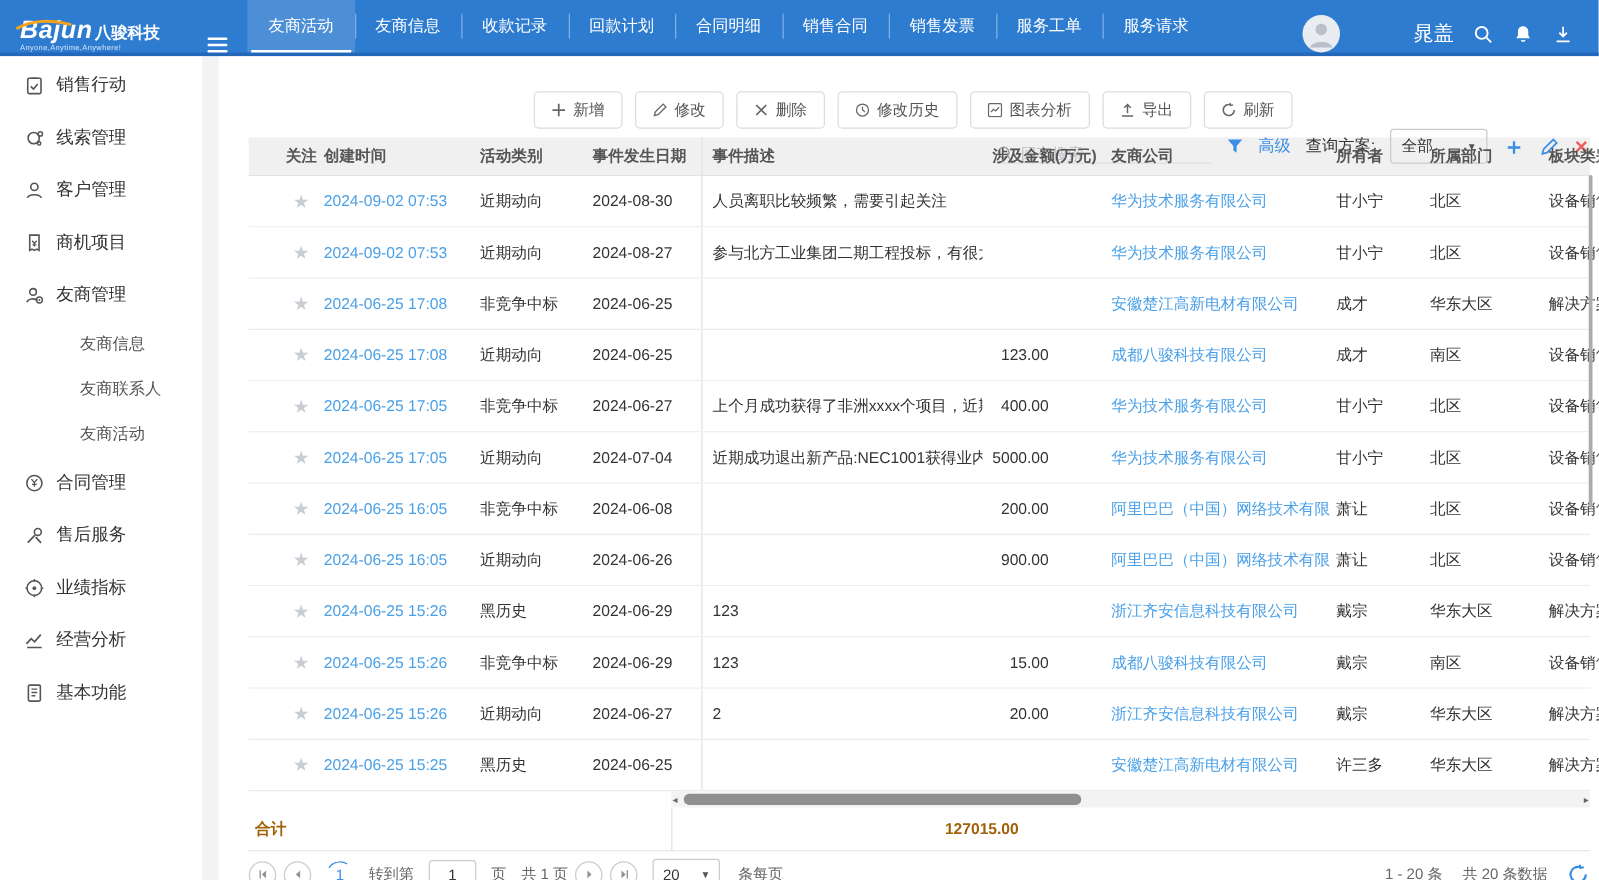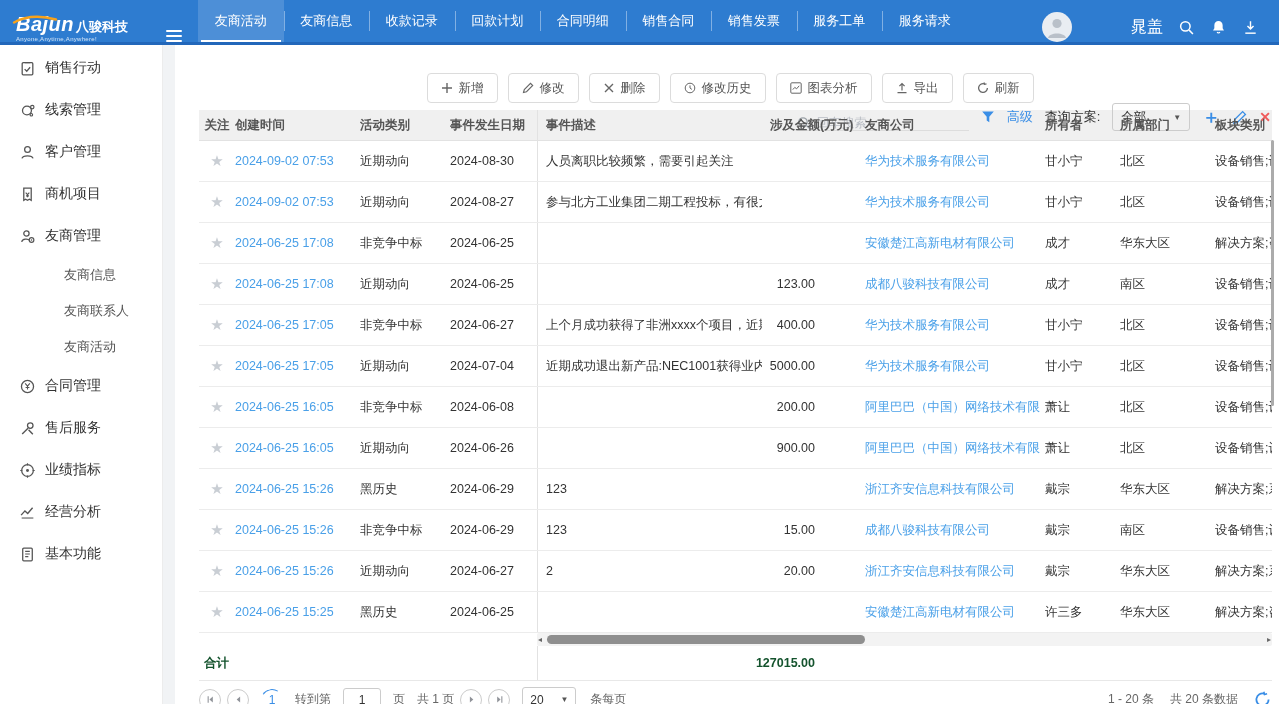--- a/index.html
+++ b/index.html
@@ -59,21 +59,21 @@
   .q-add{color:var(--accent);font-size:18px;font-weight:bold;cursor:pointer;line-height:1;}
   .q-edit{display:flex;width:15px;height:15px;color:var(--accent);cursor:pointer;}
   .q-del{color:var(--danger);font-size:14px;font-weight:bold;cursor:pointer;line-height:1;}
   
   .table{margin:7px 0 0 24px;width:1073px;}
   .thead{display:flex;height:30px;background:#f0f0f0;border-bottom:1px solid #e2e2e2;
          font-weight:bold;color:#555;font-size:12.5px;}
   .thead>div,.trow>div{flex:none;box-sizing:border-box;display:flex;align-items:center;height:100%;
          white-space:nowrap;overflow:hidden;}
   .trow{display:flex;height:40px;border-bottom:1px solid #ececec;font-size:12.5px;color:#333;background:#fff;}
-  .w-star{width:36px;justify-content:center;}
+  .w-star{width:36px;justify-content:center;margin-left:24px;}
   .w-created{width:125px;}
   .w-cat{width:90px;}
   .w-date{width:87px;}
   .w-desc{width:225px;padding-left:8px;border-left:1px solid #e2e2e2;}
   .w-amount{width:53px;}
   .thead .w-amount{overflow:visible;padding-left:8px;}
   .w-company{width:225px;padding-left:50px;}
   .w-owner{width:75px;padding-left:5px;}
   .w-dept{width:95px;padding-left:5px;}
   .w-seg{width:62px;padding-left:5px;}
@@ -82,21 +82,21 @@
   .star{color:#c9ced4;font-size:15px;cursor:pointer;}
   .lnk{color:var(--link);cursor:pointer;}
   
   .hscroll-row{display:flex;height:13px;}
   .hs-spacer{width:338px;}
   .hs-track{position:relative;flex:1;background:#f3f3f3;border-radius:2px;}
   .hs-thumb{position:absolute;left:10px;top:2px;width:318px;height:9px;border-radius:5px;background:#8f8f8f;cursor:pointer;}
   .hs-arrow{position:absolute;top:0;height:13px;display:flex;align-items:center;font-size:8px;color:#666;}
   .hs-arrow.left{left:1px;}  .hs-arrow.right{right:1px;}
   
-  .total-row{display:flex;height:34px;border-bottom:1px solid #e8e8e8;font-weight:bold;font-size:12.5px;color:#14532d;}
+  .total-row{display:flex;height:34px;border-bottom:1px solid #e8e8e8;font-weight:bold;font-size:12.5px;color:#a16207;}
   .total-row>div{box-sizing:border-box;display:flex;align-items:center;height:100%;}
   .t-left{width:338px;padding-left:5px;}
   .t-desc{width:225px;border-left:1px solid #e2e2e2;}
   .t-amount{width:53px;}
   
   .pagination{height:37px;display:flex;align-items:center;padding:0 8px 0 24px;font-size:12px;color:#666;}
   .pg-btn{width:22px;height:22px;border:1px solid #ccc;border-radius:50%;background:#fff;display:flex;
           align-items:center;justify-content:center;margin-right:6px;cursor:pointer;flex:none;box-sizing:border-box;}
   .pg-btn svg{width:9px;height:9px;display:block;}
   .cur-page{width:22px;height:22px;border-radius:50%;color:var(--accent);display:flex;align-items:center;

